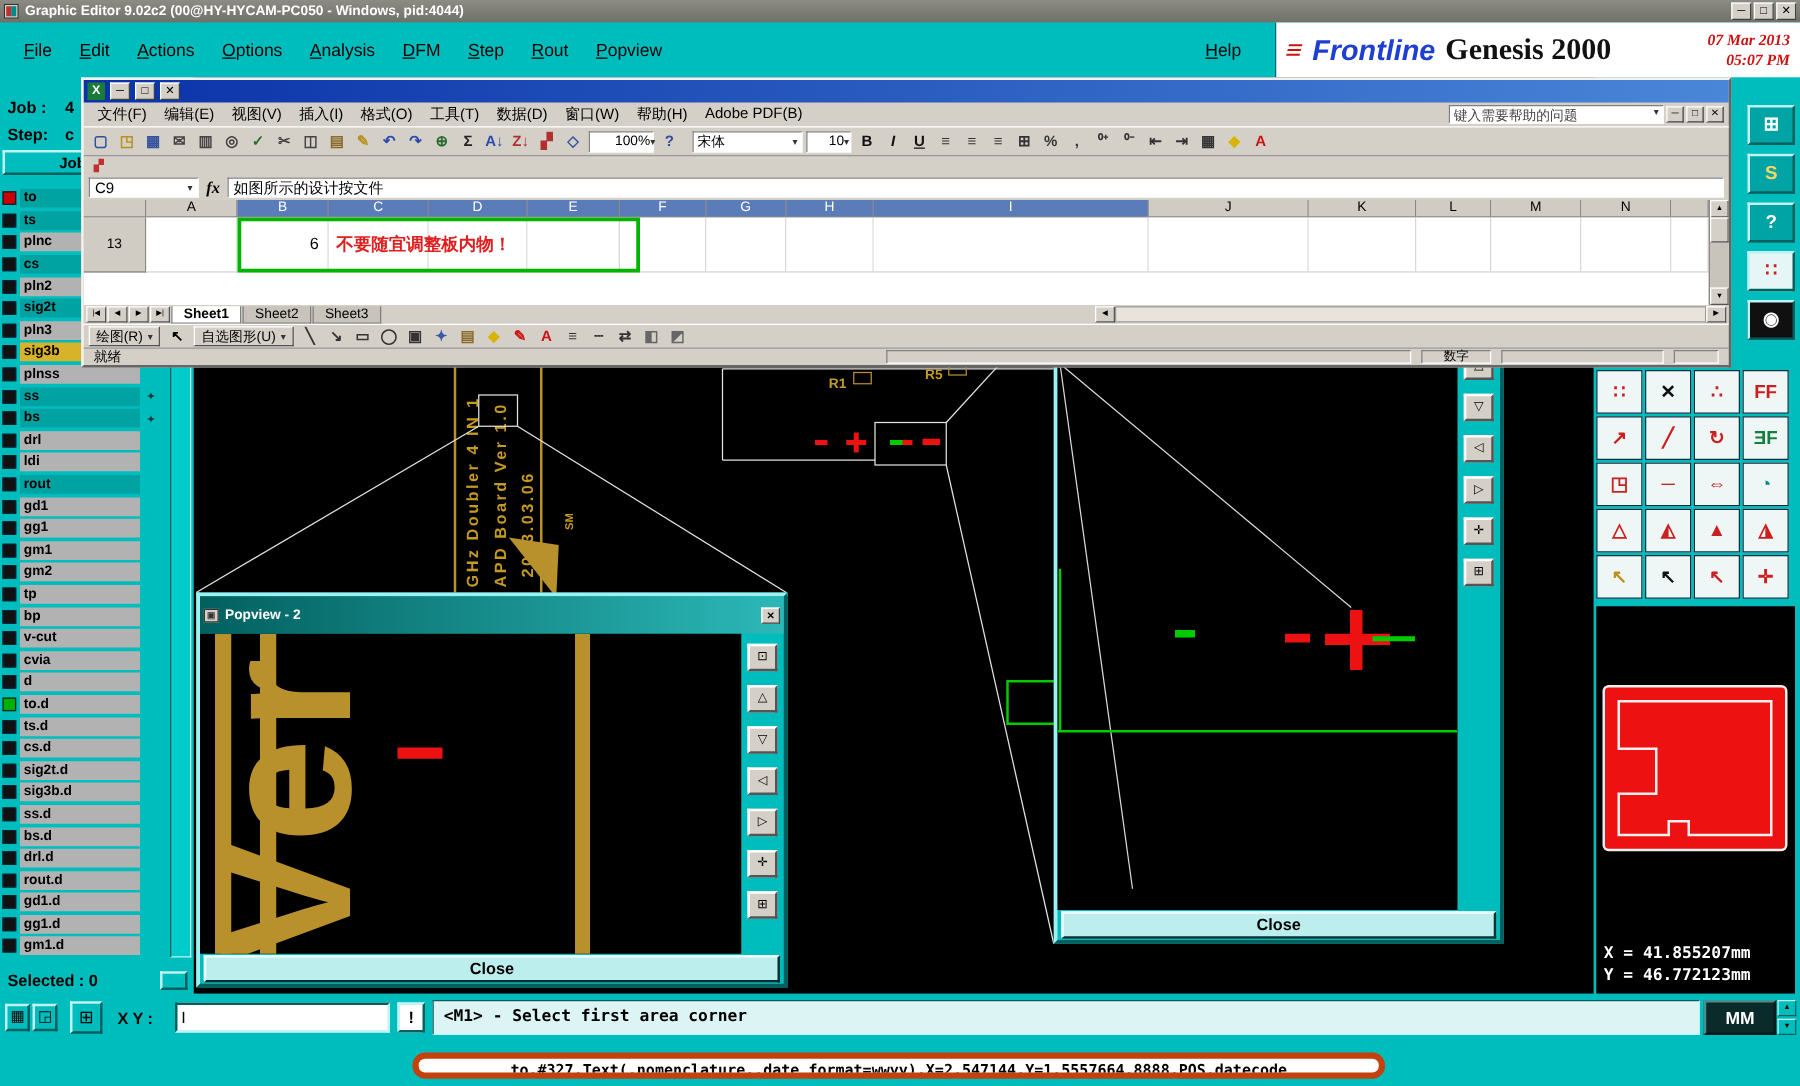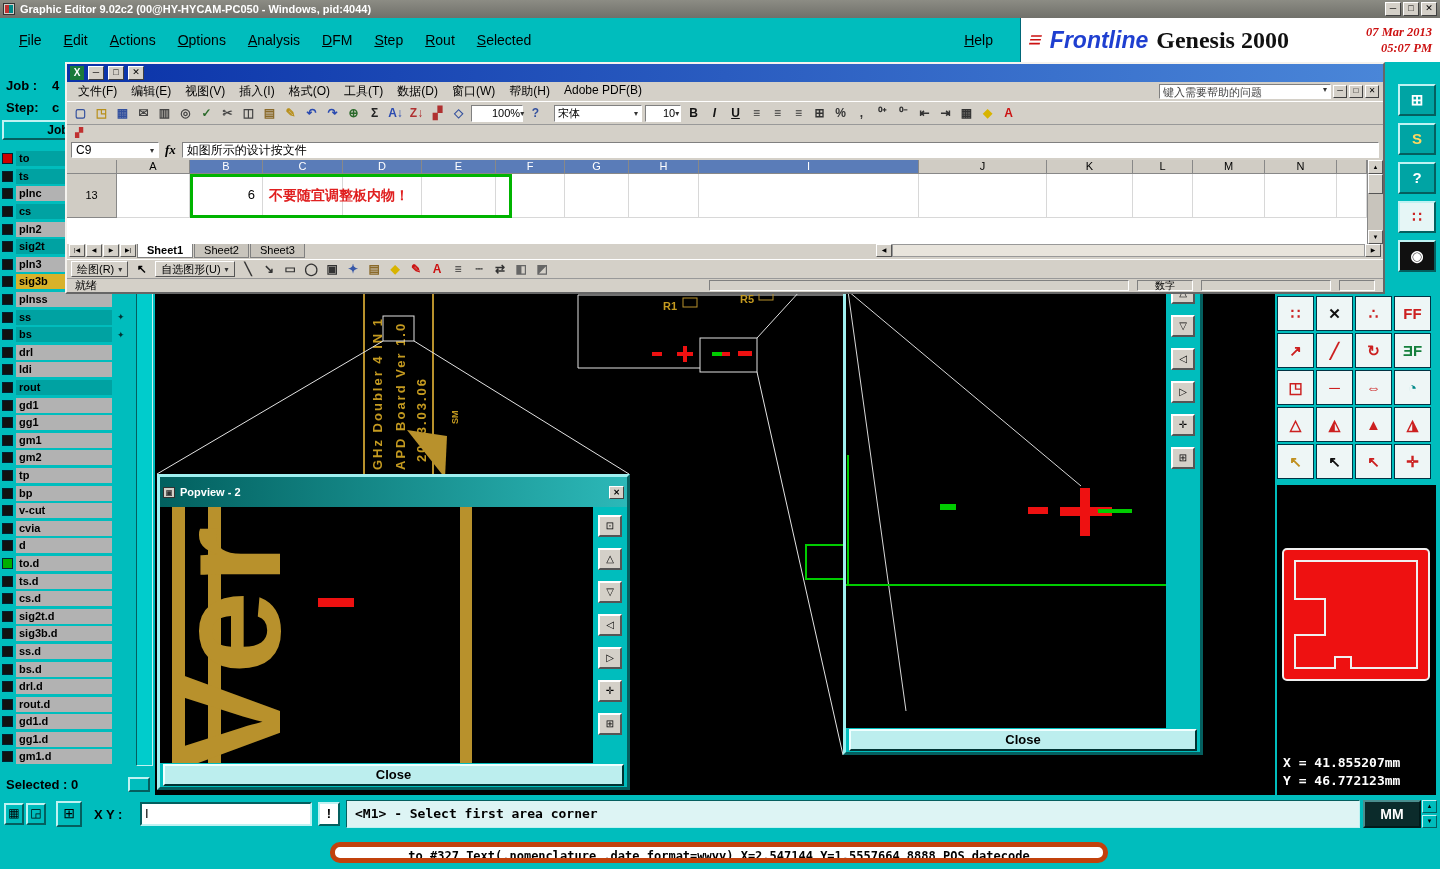--- a/index.html
+++ b/index.html
@@ -109,21 +109,21 @@
 .x-rowcells{display:flex;flex:1}
 .x-cell{height:44px;background:#fff;border-right:1px solid #d8d8d8;border-bottom:1px solid #d8d8d8;flex:0 0 auto}
 .x-below{height:26px;width:calc(100% - 16px);background:#fff}
 .x-green{position:absolute;left:123px;top:14px;width:322px;height:44px;border:3px solid #00b400;z-index:4}
 .x-cellval{position:absolute;left:123px;top:14px;width:73px;height:44px;text-align:right;padding-right:8px;font-size:13px;line-height:42px;z-index:5}
 .x-cellnote{position:absolute;left:202px;top:14px;height:44px;display:flex;align-items:center;color:#e02020;font-weight:bold;font-size:14px;z-index:5;white-space:nowrap}
 .x-vscroll{position:absolute;right:0;top:0;bottom:0;width:16px;background:#c8c4bc;border-left:1px solid #888;display:flex;flex-direction:column}
 .x-sb{height:14px;background:#d4d0c8;border:1px solid;border-color:#fff #555 #555 #fff;font-size:6px;text-align:center;line-height:12px}
 .x-thumb{height:20px;background:#d4d0c8;border:1px solid;border-color:#fff #555 #555 #fff}
 .x-vfill{flex:1}
-.x-tabs{height:15px;display:flex;align-items:flex-start;background:#d4d0c8;gap:1px;padding-left:2px;flex:0 0 auto}
+.x-tabs{height:15px;display:flex;align-items:center;background:#d4d0c8;gap:1px;padding-left:2px;flex:0 0 auto}
 .x-nav{width:16px;height:13px;background:#d4d0c8;border:1px solid;border-color:#fff #555 #555 #fff;font-size:6px;text-align:center;line-height:11px;white-space:nowrap}
 .x-tab{font-size:11px;padding:0 9px;height:14px;line-height:13px;background:#c8c4bc;border:1px solid #808080;border-top:none;white-space:nowrap}
 .x-tab.active{background:#fff;font-weight:bold}
 .x-hsc{margin-left:auto;display:flex;align-items:center;width:505px;height:13px;margin-right:2px}
 .x-htrack{flex:1;height:13px;background:#e8e4dc;border:1px solid #999}
 .x-draw{height:19px;display:flex;align-items:center;gap:4px;padding:0 4px;border-top:1px solid #fff;flex:0 0 auto}
 .x-dbtn{height:16px;background:#d4d0c8;border:1px solid;border-color:#fff #555 #555 #fff;font-size:11px;display:flex;align-items:center;padding:0 5px;gap:4px;white-space:nowrap}
 .x-status{height:14px;display:flex;align-items:center;font-size:11px;padding:0 8px;gap:8px;border-top:1px solid #999;flex:0 0 auto}
 .x-seg{height:11px;border:1px solid;border-color:#808080 #fff #fff #808080}
 .x-seg.w420{width:420px;margin-left:auto}
@@ -155,21 +155,21 @@
     <div class="mitems">
 
     <span class="mi">File</span>
         <span class="mi">Edit</span>
         <span class="mi">Actions</span>
         <span class="mi">Options</span>
         <span class="mi">Analysis</span>
         <span class="mi">DFM</span>
         <span class="mi">Step</span>
         <span class="mi">Rout</span>
-        <span class="mi">Selected</span>
+        <span class="mi">Popview</span>
       </div>
     <span class="mi mhelp">Help</span>
   </div>
   <div class="abs brand">
     <span class="logomark">≡</span>
     <span class="logotext">Frontline</span>
     <span class="genesis">Genesis 2000</span>
     <span class="brdate">
       <div>07 Mar 2013</div>
       <div>05:07 PM</div>

